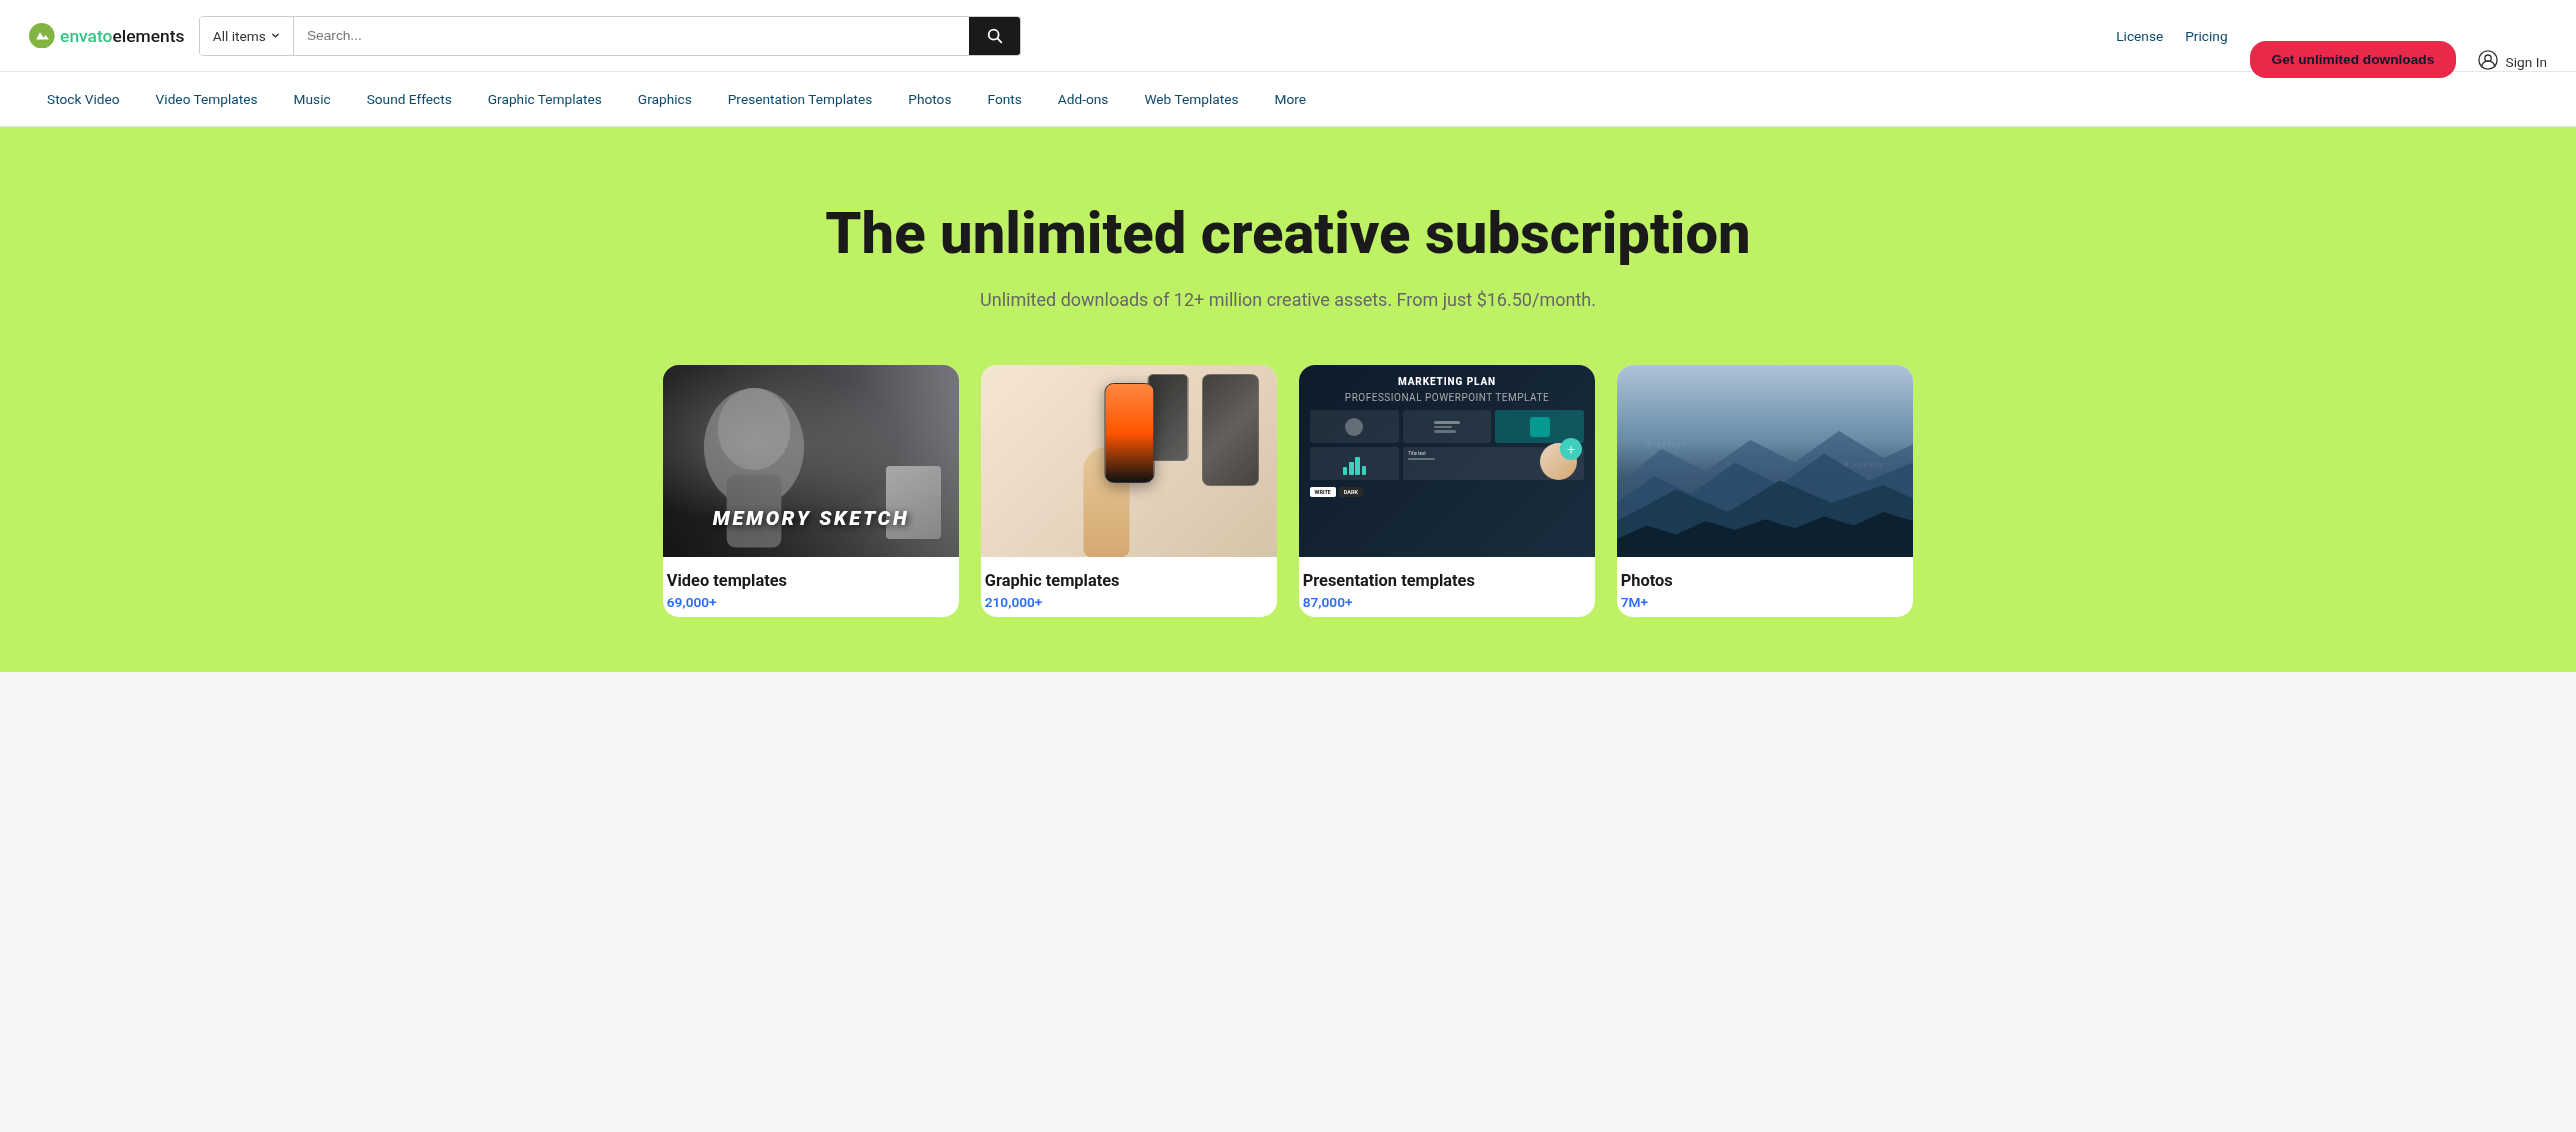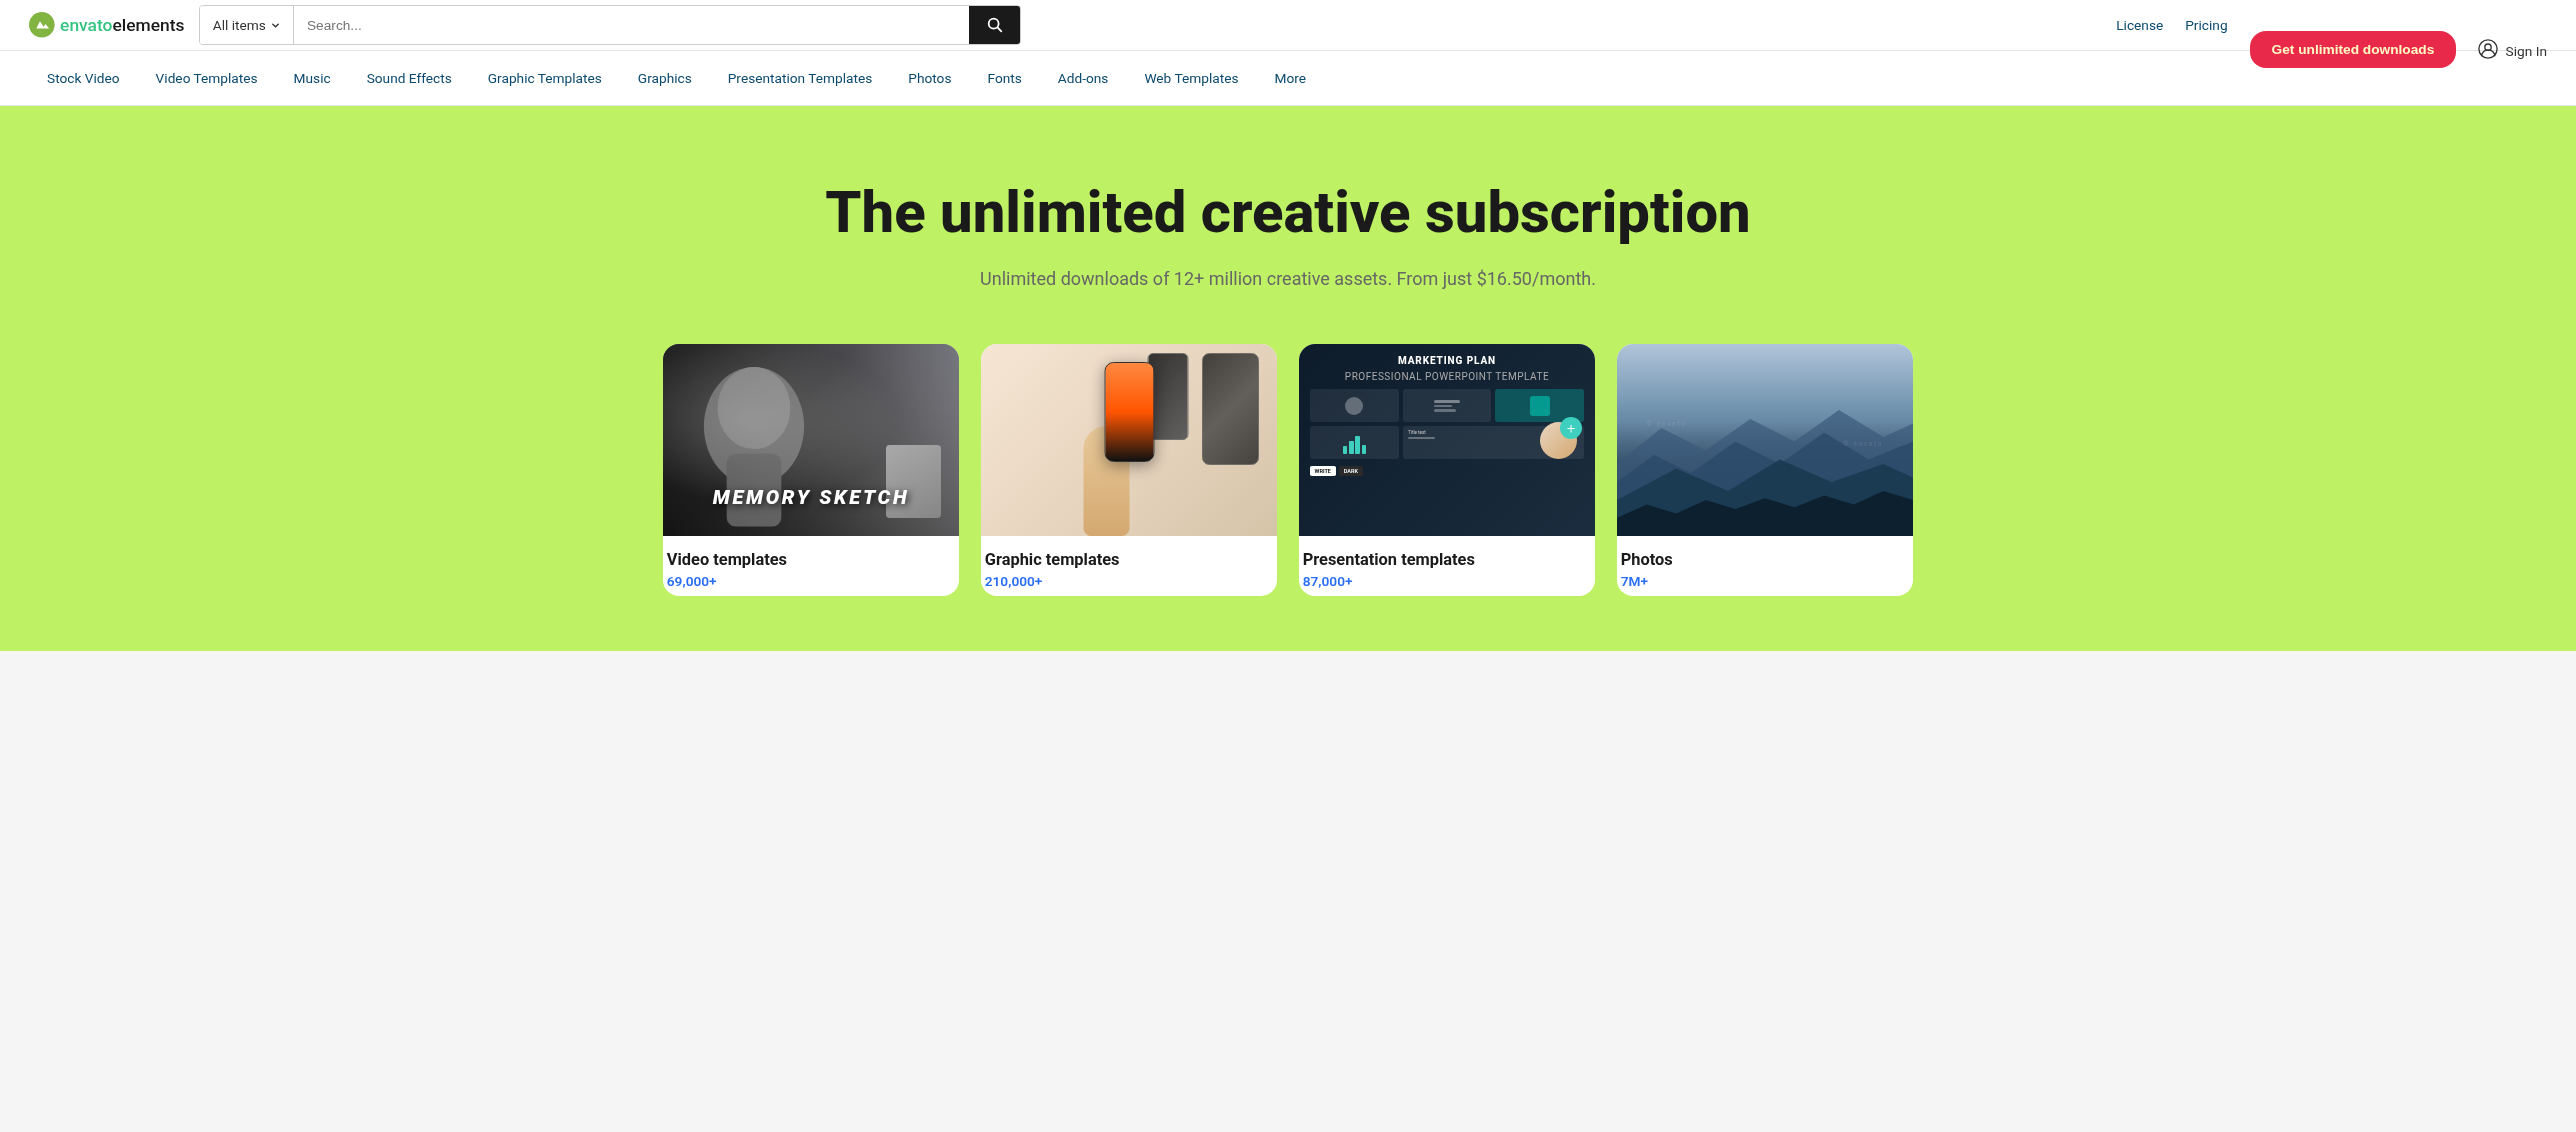--- a/index.html
+++ b/index.html
@@ -5,21 +5,21 @@
     * { box-sizing: border-box; margin: 0; padding: 0; }
     body { font-family: -apple-system, BlinkMacSystemFont, 'Segoe UI', Roboto, Helvetica, Arial, sans-serif; background: #f5f5f5; color: #333; }
 
     
     .header {
       background: #fff;
       border-bottom: 0.9px solid #e5e5e5;
       padding: 4px 29px;
       display: flex;
       align-items: center;
-      height: 51px;
+      height: 72px;
       gap: 14.6px;
     }
     .logo {
       display: flex;
       align-items: center;
       gap: 5.5px;
       text-decoration: none;
       flex-shrink: 0;
     }
     .logo-icon {
@@ -86,21 +86,21 @@
       flex-shrink: 0;
     }
     .header-link {
       font-size: 13.7px;
       color: #0c4a6e;
       text-decoration: none;
       cursor: pointer;
     }
     .cta-btn {
       background: #e8294a;
-      color: #fef9c3;
+      color: #0f172a;
       border: none;
       padding: 11px 22px;
       border-radius: 16px;
       font-size: 13.7px;
       font-weight: 600;
       cursor: pointer;
       white-space: nowrap;
       margin-top: 48px;
     }
     .sign-in {

